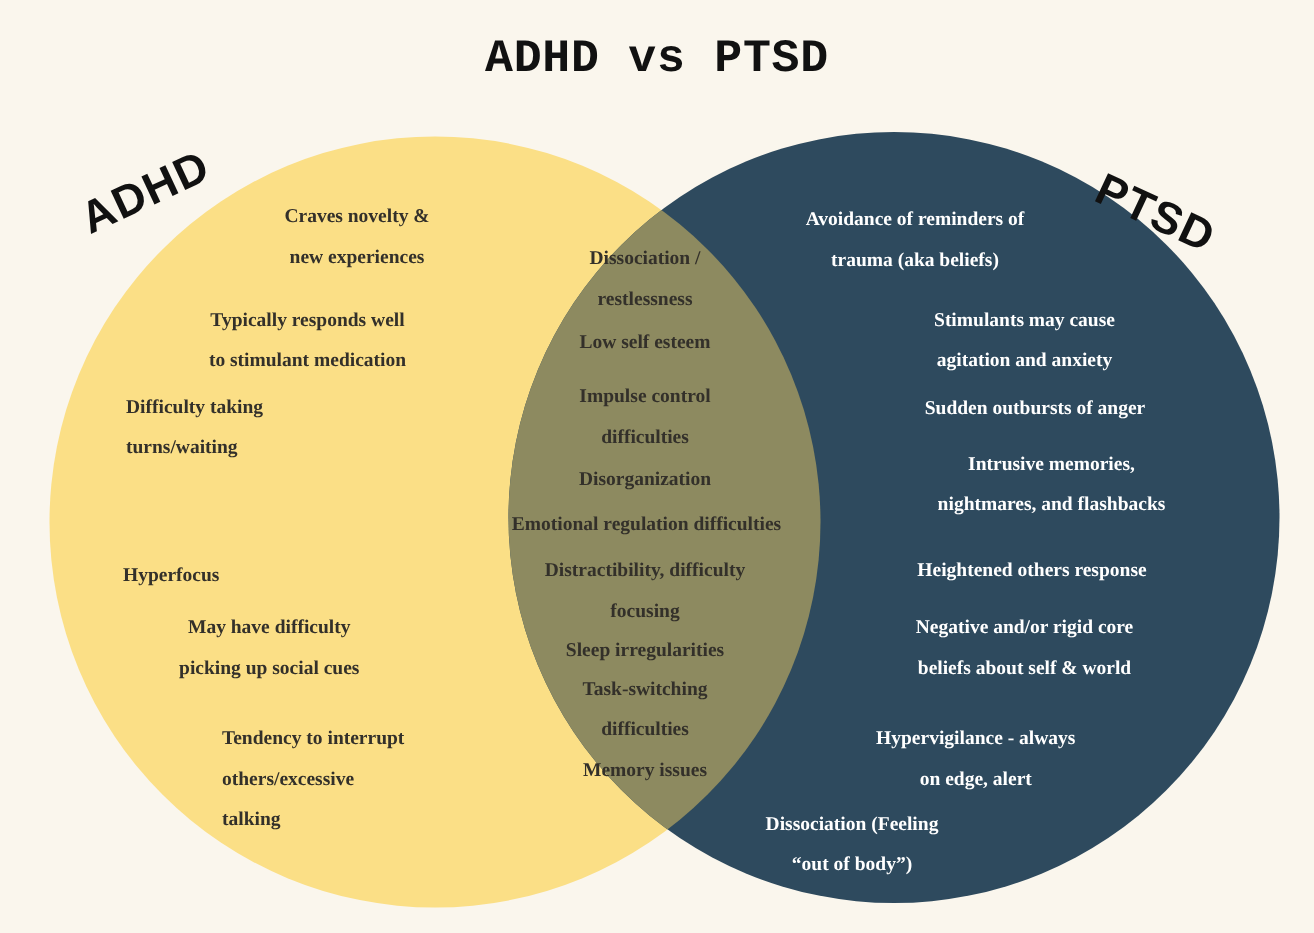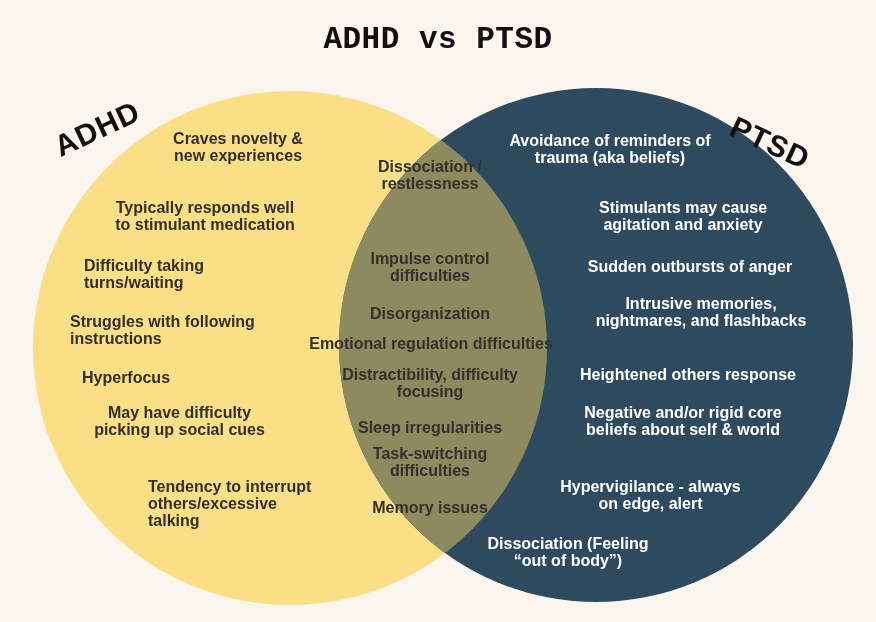--- a/index.html
+++ b/index.html
@@ -45,24 +45,25 @@
     top: 112px;
     transform: rotate(-25deg);
   }
   .label-ptsd {
     left: 728px;
     top: 126px;
     transform: rotate(25deg);
   }
   .item {
     position: absolute;
-    font-size: 16px;
+    font-size: 13px;
     font-weight: bold;
-    line-height: 17px;
+    line-height: 27px;
     white-space: pre-line;
+    font-family: Liberation Serif, serif;
   }
   .item-dark { color: #33302a; }
   .item-light { color: #ffffff; }
   .ta-c { text-align: center; }
   .ta-l { text-align: left; }
 </style>
 </head>
 <body>
 
 <div class="canvas">
@@ -82,31 +83,30 @@
 
   <div class="circle-label label-adhd">ADHD</div>
   <div class="circle-label label-ptsd">PTSD</div>
 
   <div class="item item-dark ta-c" style="left:160px; top:130px; width:156px;">Craves novelty &amp;
 new experiences</div>
   <div class="item item-dark ta-c" style="left:105px; top:199px; width:200px;">Typically responds well
 to stimulant medication</div>
   <div class="item item-dark ta-l" style="left:84px; top:257px; width:160px;">Difficulty taking
 turns/waiting</div>
-  <div class="item item-dark ta-l" style="left:70px; top:313px; width:210px;">Struggles with following
-instructions</div>
   <div class="item item-dark ta-l" style="left:82px; top:369px; width:150px;">Hyperfocus</div>
   <div class="item item-dark ta-c" style="left:92px; top:404px; width:175px;">May have difficulty
 picking up social cues</div>
   <div class="item item-dark ta-l" style="left:148px; top:478px; width:185px;">Tendency to interrupt
 others/excessive
 talking</div>
 
   <div class="item item-dark ta-c" style="left:310px; top:158px; width:240px;">Dissociation /
 restlessness</div>
+  <div class="item item-dark ta-c" style="left:310px; top:214px; width:240px;">Low self esteem</div>
   <div class="item item-dark ta-c" style="left:310px; top:250px; width:240px;">Impulse control
 difficulties</div>
   <div class="item item-dark ta-c" style="left:310px; top:305px; width:240px;">Disorganization</div>
   <div class="item item-dark ta-c" style="left:300px; top:335px; width:262px;">Emotional regulation difficulties</div>
   <div class="item item-dark ta-c" style="left:310px; top:366px; width:240px;">Distractibility, difficulty
 focusing</div>
   <div class="item item-dark ta-c" style="left:310px; top:419px; width:240px;">Sleep irregularities</div>
   <div class="item item-dark ta-c" style="left:310px; top:445px; width:240px;">Task-switching
 difficulties</div>
   <div class="item item-dark ta-c" style="left:310px; top:499px; width:240px;">Memory issues</div>

